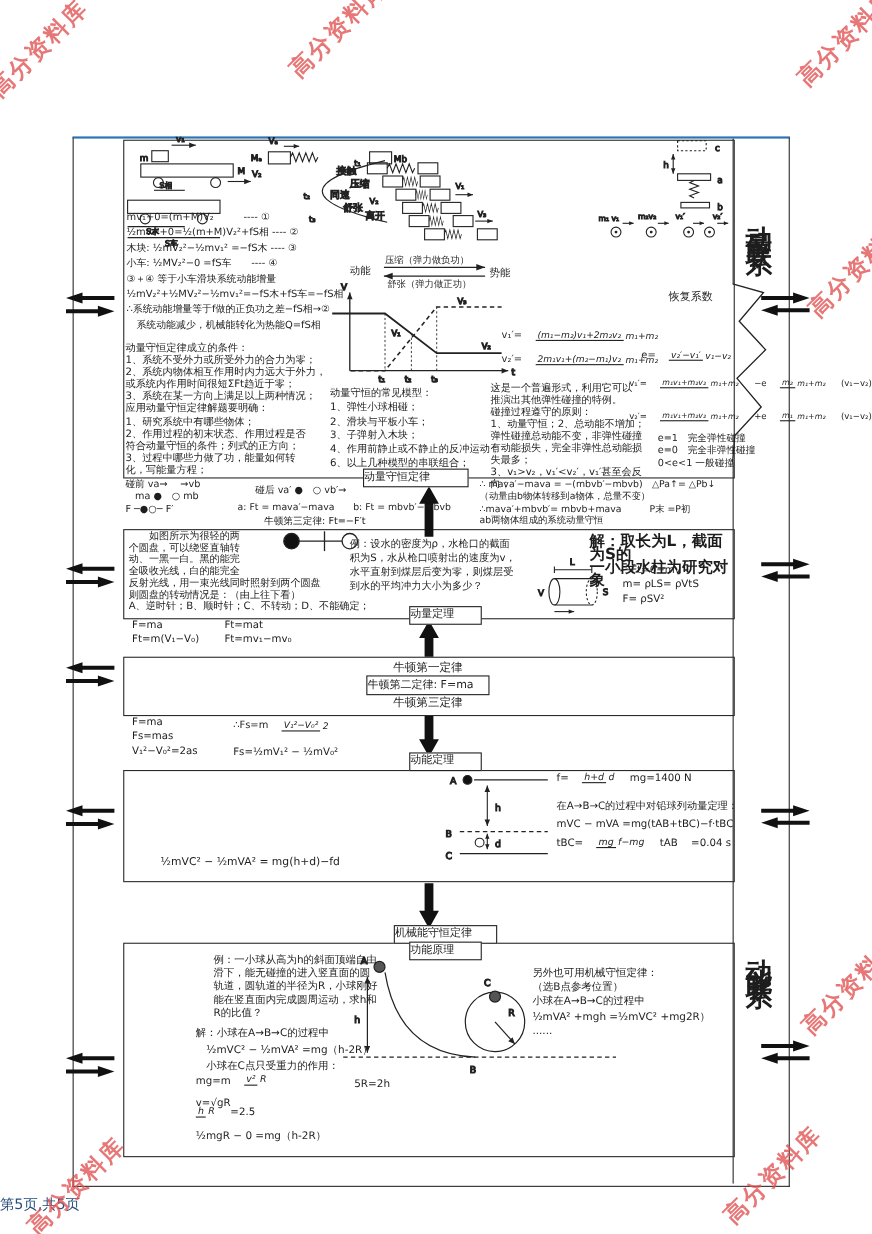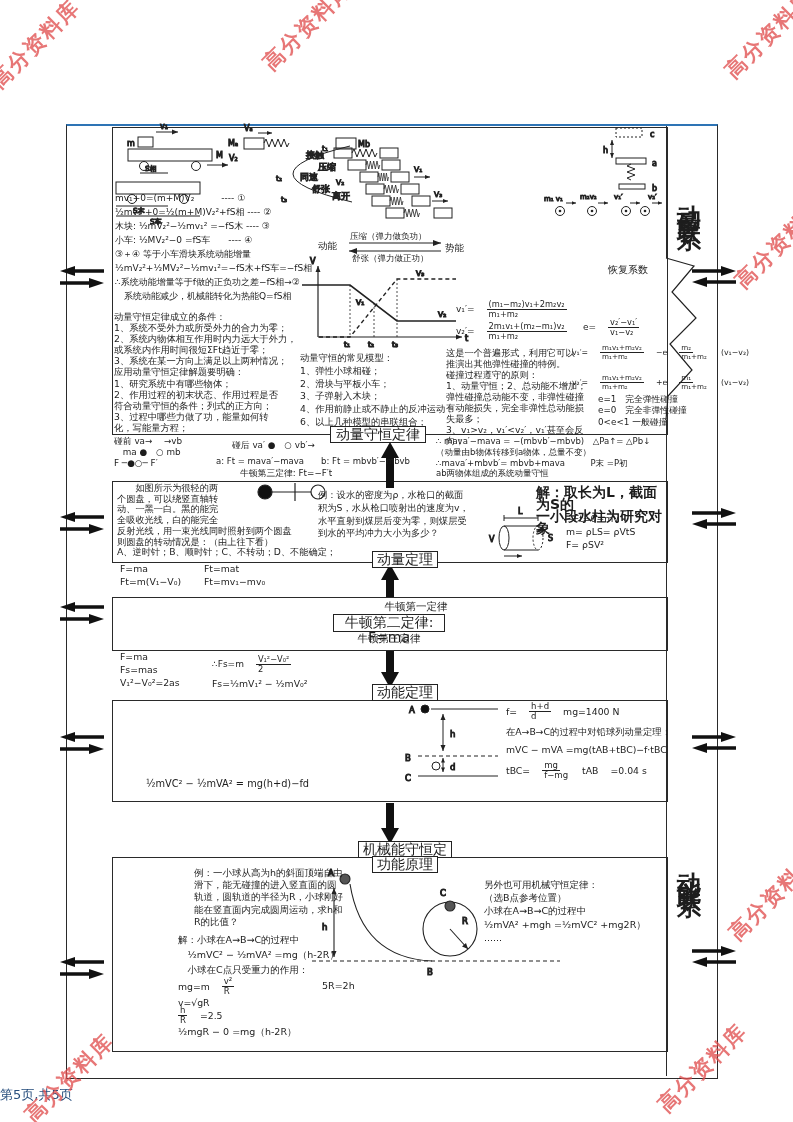--- a/index.html
+++ b/index.html
@@ -4,25 +4,25 @@
 <style>
   html,body{margin:0;padding:0;background:#fff;}
   .page{position:relative;width:793px;height:1122px;background:#fff;overflow:hidden;
         font-family:"DejaVu Sans","Liberation Sans",sans-serif;color:#1d1d1d;}
   .frame{position:absolute;z-index:1;border:1.6px solid #2a2a2a;border-top:2.4px solid #2e74b5;}
   .box{position:absolute;z-index:2;border:1.4px solid #2a2a2a;}
   .vline{position:absolute;z-index:2;width:0;border-left:1.4px solid #2a2a2a;}
   .overlay{position:absolute;left:0;top:0;z-index:3;pointer-events:none;}
   .tb{position:absolute;z-index:4;white-space:pre-line;}
   .fline{position:absolute;z-index:4;display:flex;align-items:center;gap:12px;white-space:nowrap;}
-  .frac{display:inline-flex;flex-direction:column;align-items:flex-start;line-height:1.05;font-size:0.92em;}
+  .frac{display:inline-flex;flex-direction:row;align-items:center;line-height:1.05;font-size:0.92em;font-style:italic;}
   .frac .num{border-bottom:1px solid #222;padding:0 2px;display:block;}
   .frac .den{display:block;padding:0 2px;}
-  .lbl{position:absolute;z-index:5;border:1px solid #222;background:#fff;text-align:center;
-       font-size:14px;line-height:14px;}
+  .lbl{position:absolute;z-index:5;border:1px solid #222;background:#fff;text-align:left;
+       font-size:10px;line-height:14px;}
   .vlabel{position:absolute;z-index:4;writing-mode:vertical-rl;text-orientation:upright;
           font-family:"Liberation Serif","DejaVu Serif",serif;font-weight:700;font-size:24px;letter-spacing:7px;}
   .wm{position:absolute;z-index:6;color:rgba(224,80,80,0.78);font-size:21px;letter-spacing:2px;
       transform:rotate(-45deg);font-weight:600;white-space:nowrap;}
   .footer{position:absolute;z-index:4;left:0;top:1086px;width:793px;
           font-size:13px;color:#274e7d;}
   .ctr{text-align:center;}
   svg text{fill:#1d1d1d;font-family:"DejaVu Sans","Liberation Sans",sans-serif;}
 </style>
 </head>
@@ -412,21 +412,21 @@
 m= ρLS= ρVtS
 F= ρSV²</div>
 
   <div class="lbl" style="left:372px;top:551px;width:64px;height:15px;">动量定理</div>
 
   <div class="tb" style="left:120px;top:563px;line-height:12.5px;font-size:9.3px;">F=ma
 Ft=m(V₁−V₀)</div>
   <div class="tb" style="left:204px;top:563px;line-height:12.5px;font-size:9.3px;">Ft=mat
 Ft=mv₁−mv₀</div>
 
-  <div class="tb ctr" style="left:112px;top:600px;width:554px;font-size:10.5px;padding-left:27px;">牛顿第一定律</div>
+  <div class="tb ctr" style="left:112px;top:600px;width:554px;font-size:10.5px;">牛顿第一定律</div>
   <div class="lbl" style="left:333px;top:614px;width:110px;height:16px;line-height:15px;">牛顿第二定律: F=ma</div>
   <div class="tb ctr" style="left:112px;top:632px;width:554px;font-size:10.5px;">牛顿第三定律</div>
 
   <div class="tb" style="left:120px;top:651px;line-height:12.8px;font-size:9.3px;">F=ma
 Fs=mas
 V₁²−V₀²=2as</div>
   <div class="fline" style="left:212px;top:655px;font-size:9px;">
     <span>∴Fs=m</span>
     <span class="frac">
         <span class="num">V₁²−V₀²</span>

